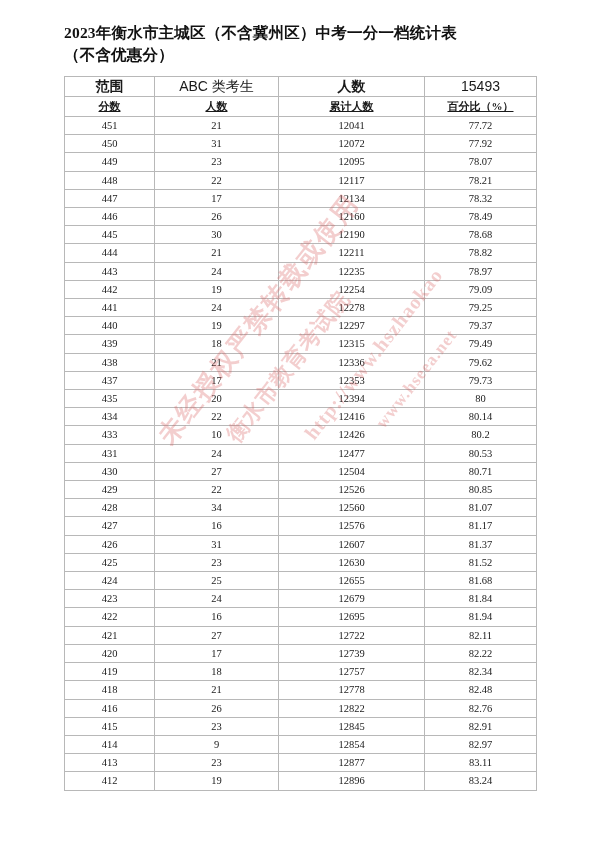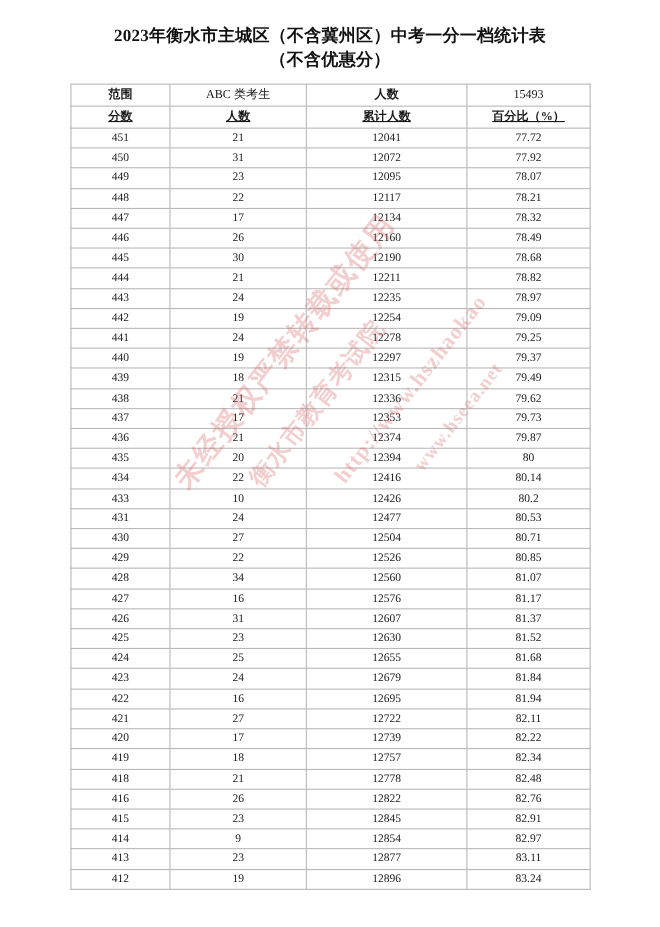--- a/index.html
+++ b/index.html
@@ -16,21 +16,20 @@
     overflow: hidden;
   }
   .page {
     position: relative;
     width: 600px;
     height: 843px;
     box-sizing: border-box;
     padding: 22px 64px 0 64px;
   }
   .doc-title {
-    text-align: center;
     font-size: 15.5px;
     font-weight: bold;
     line-height: 22px;
     letter-spacing: 0.2px;
     margin: 0 0 10px 0;
     color: #111;
   }
   .doc-title .line2 {
     display: block;
   }
@@ -50,27 +49,27 @@
     text-align: center;
     font-size: 10.5px;
     height: 17.2px;
     line-height: 17.2px;
     padding: 0;
     color: #1a1a1a;
     background: transparent;
   }
   table.stat tr.head td {
     font-weight: bold;
-    font-size: 11px;
+    font-size: 14px;
     height: 19px;
     line-height: 19px;
   }
   table.stat tr.head td.normal-weight {
     font-weight: normal;
-    font-family: Liberation Serif, serif;
+    font-family: Liberation Sans, sans-serif;
     margin-left: 48px;
   }
   table.stat tr.subhead td {
     font-weight: bold;
     font-size: 11px;
     height: 19px;
     line-height: 19px;
     text-decoration: underline;
   }
   
@@ -234,26 +233,20 @@
           <td>12336</td>
           <td>79.62</td>
         </tr>
         <tr>
           <td>437</td>
           <td>17</td>
           <td>12353</td>
           <td>79.73</td>
         </tr>
         <tr>
-          <td>436</td>
-          <td>21</td>
-          <td>12374</td>
-          <td>79.87</td>
-        </tr>
-        <tr>
           <td>435</td>
           <td>20</td>
           <td>12394</td>
           <td>80</td>
         </tr>
         <tr>
           <td>434</td>
           <td>22</td>
           <td>12416</td>
           <td>80.14</td>

